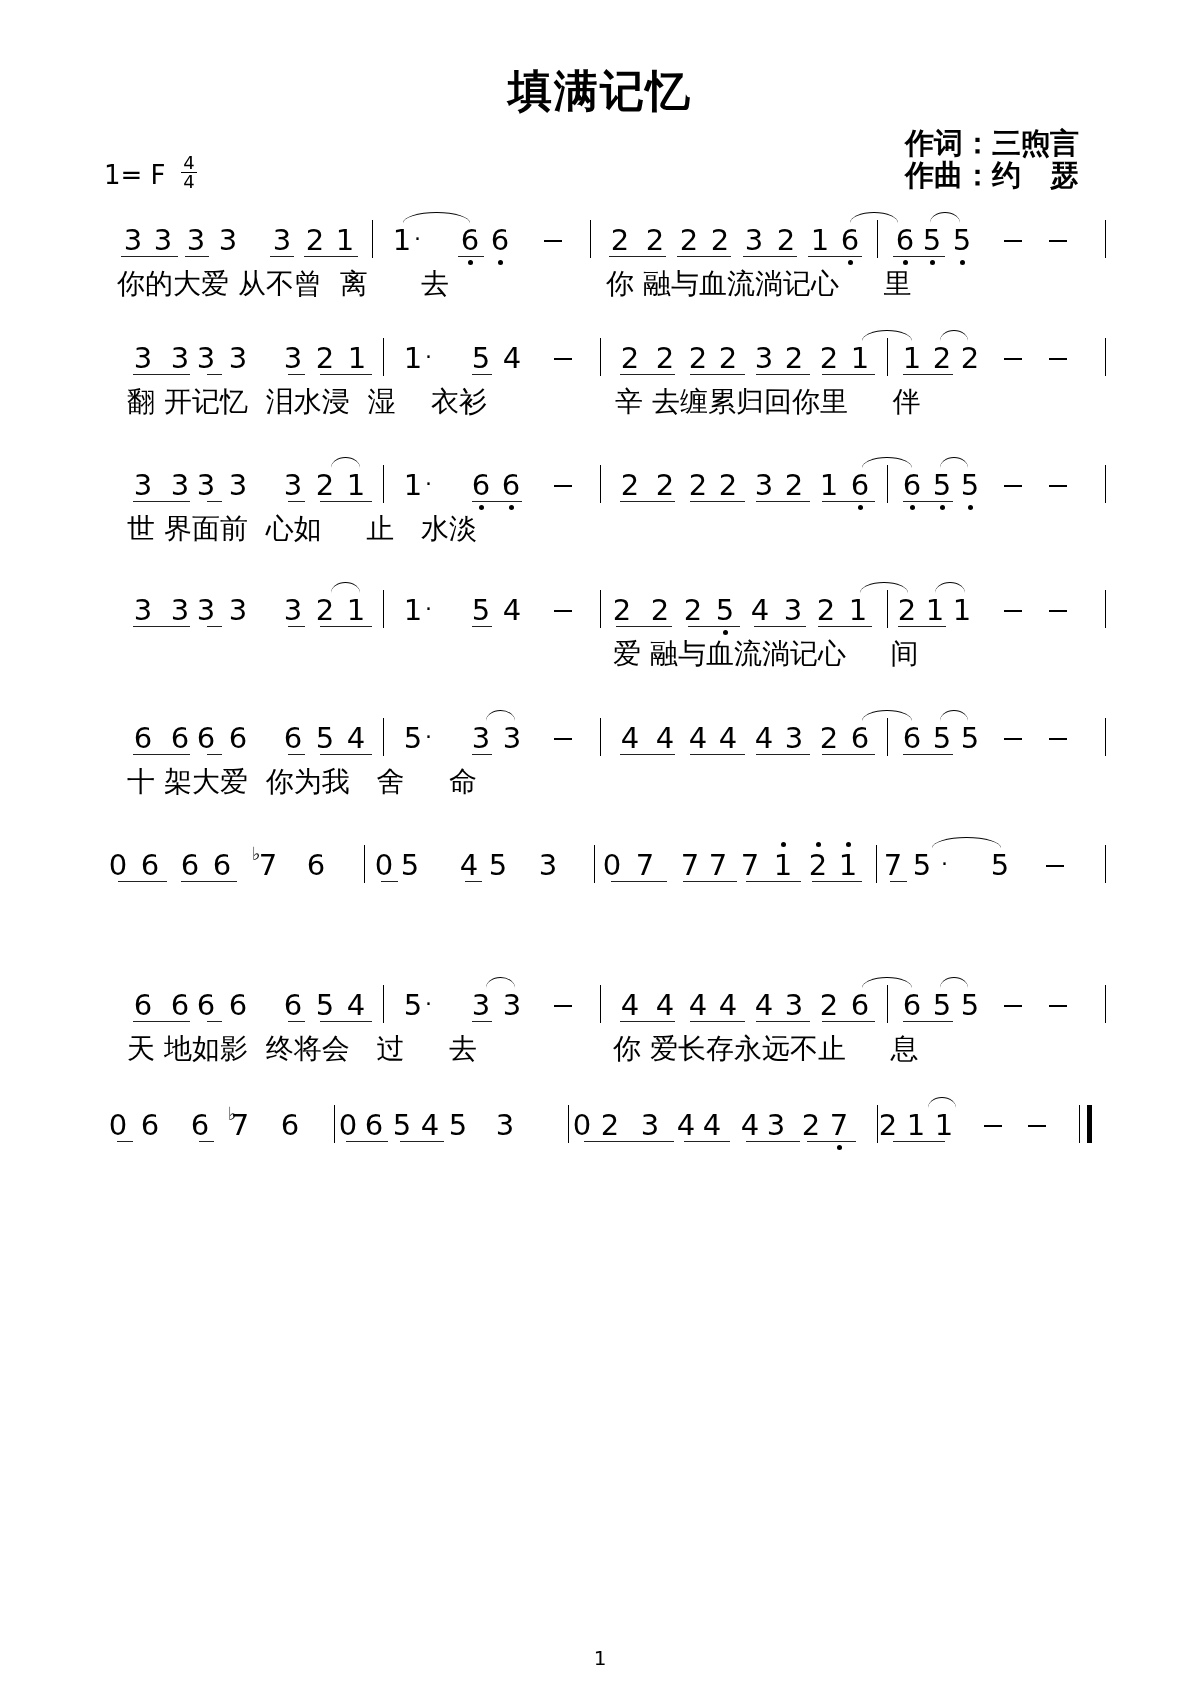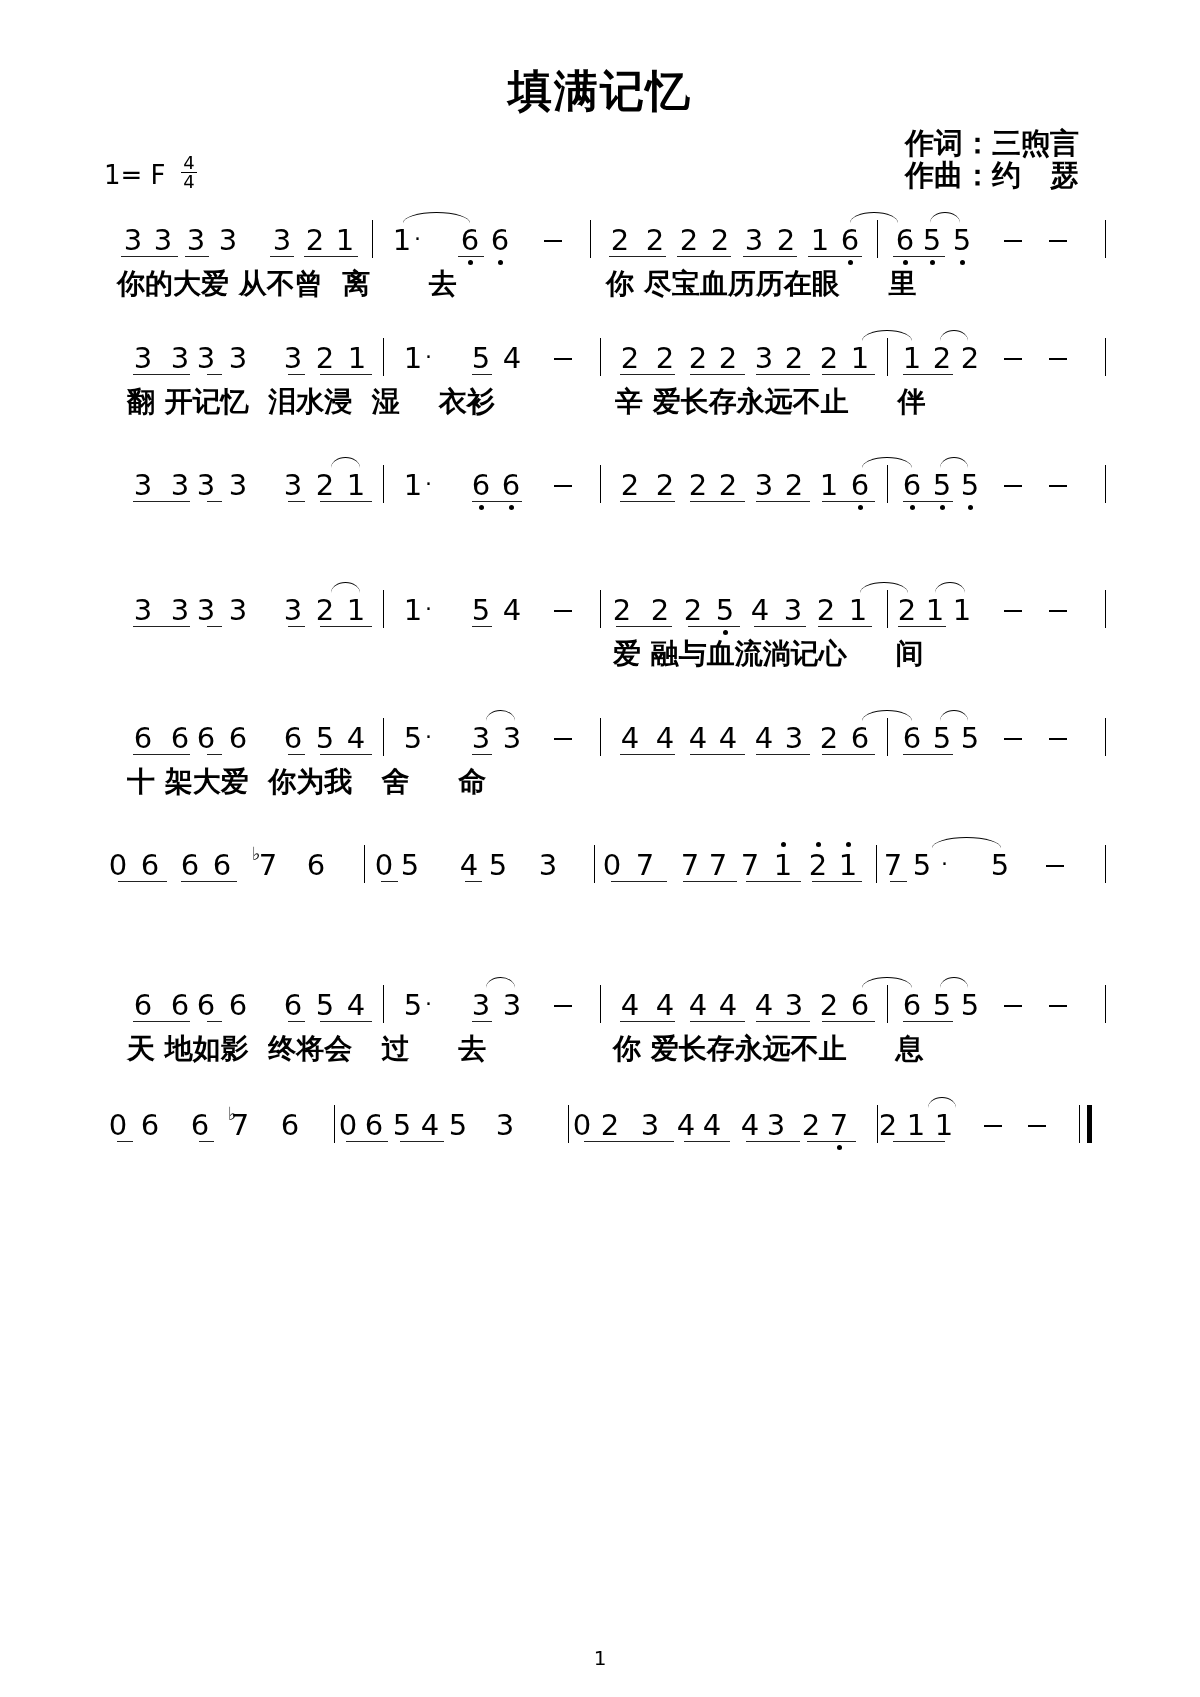--- a/index.html
+++ b/index.html
@@ -16,21 +16,21 @@
   .tok { position:absolute; font-size:29px; line-height:30px; width:20px; text-align:center; }
   .tok .dot-below { position:absolute; left:8px; bottom:-10px; width:5px; height:5px; border-radius:50%; background:#000; }
   .tok .dot-above { position:absolute; left:8px; top:-8px; width:5px; height:5px; border-radius:50%; background:#000; }
   .aug { position:absolute; font-size:22px; }
   .flat { position:absolute; font-size:18px; }
   .ul { position:absolute; height:0; border-top:1.6px solid #222; }
   .bl { position:absolute; width:0; border-left:1.6px solid #000; height:38px; }
   .endbar { position:absolute; width:5px; height:38px; background:#000; }
   .dash { position:absolute; width:18px; height:0; border-top:2px solid #000; }
   .slur { position:absolute; border-top:1.5px solid #000; border-radius:50% 50% 0 0 / 100% 100% 0 0; height:10px; }
-  .lyric { position:absolute; font-size:28px; font-weight:bold; white-space:pre; }
+  .lyric { position:absolute; font-size:28px; font-weight:normal; white-space:pre; }
   .pagenum { position:absolute; left:0; width:1200px; top:1646px; text-align:center; font-size:20px; }
 </style>
 </head>
 <body>
 
 <div class="title">填满记忆</div>
 <div class="credits">
   <div>作词：三煦言</div>
   <div>作曲：约　瑟</div>
 </div>
@@ -79,21 +79,21 @@
       <span class="ul" style="left: 458px; width: 26px; top: 56px;"></span>
       <span class="ul" style="left: 609px; width: 57px; top: 56px;"></span>
       <span class="ul" style="left: 677px; width: 54px; top: 56px;"></span>
       <span class="ul" style="left: 743px; width: 54px; top: 56px;"></span>
       <span class="ul" style="left: 808px; width: 54px; top: 56px;"></span>
       <span class="ul" style="left: 893px; width: 52px; top: 56px;"></span>
       <span class="slur" style="left: 403px; width: 67px; top: 12px;"></span>
       <span class="slur" style="left: 850px; width: 48px; top: 12px;"></span>
       <span class="slur" style="left: 930px; width: 30px; top: 12px;"></span>
       <span class="lyric" style="left: 117px; top: 65px;">你的大爱 从不曾  离      去</span>
-      <span class="lyric" style="left: 606px; top: 65px;">你 尽宝血历历在眼     里</span>
+      <span class="lyric" style="left: 606px; top: 65px;">你 融与血流淌记心     里</span>
     </div>
     <div class="row" style="top: 318px;">
       <span class="tok" style="left: 133px; top: 25px;">3</span>
       <span class="tok" style="left: 170px; top: 25px;">3</span>
       <span class="tok" style="left: 196px; top: 25px;">3</span>
       <span class="tok" style="left: 228px; top: 25px;">3</span>
       <span class="tok" style="left: 283px; top: 25px;">3</span>
       <span class="tok" style="left: 315px; top: 25px;">2</span>
       <span class="tok" style="left: 347px; top: 25px;">1</span>
       <span class="tok" style="left: 403px; top: 25px;">1</span>
@@ -124,21 +124,21 @@
       <span class="ul" style="left: 320px; width: 52px; top: 56px;"></span>
       <span class="ul" style="left: 472px; width: 20px; top: 56px;"></span>
       <span class="ul" style="left: 620px; width: 55px; top: 56px;"></span>
       <span class="ul" style="left: 690px; width: 55px; top: 56px;"></span>
       <span class="ul" style="left: 756px; width: 54px; top: 56px;"></span>
       <span class="ul" style="left: 822px; width: 53px; top: 56px;"></span>
       <span class="ul" style="left: 903px; width: 50px; top: 56px;"></span>
       <span class="slur" style="left: 862px; width: 50px; top: 12px;"></span>
       <span class="slur" style="left: 940px; width: 28px; top: 12px;"></span>
       <span class="lyric" style="left: 127px; top: 65px;">翻 开记忆  泪水浸  湿    衣衫</span>
-      <span class="lyric" style="left: 615px; top: 65px;">辛 爱长存永远不止     伴</span>
+      <span class="lyric" style="left: 615px; top: 65px;">辛 去缠累归回你里     伴</span>
     </div>
     <div class="row" style="top: 445px;">
       <span class="tok" style="left: 133px; top: 25px;">3</span>
       <span class="tok" style="left: 170px; top: 25px;">3</span>
       <span class="tok" style="left: 196px; top: 25px;">3</span>
       <span class="tok" style="left: 228px; top: 25px;">3</span>
       <span class="tok" style="left: 283px; top: 25px;">3</span>
       <span class="tok" style="left: 315px; top: 25px;">2</span>
       <span class="tok" style="left: 346px; top: 25px;">1</span>
       <span class="tok" style="left: 403px; top: 25px;">1</span>
@@ -169,20 +169,21 @@
       <span class="ul" style="left: 320px; width: 52px; top: 56px;"></span>
       <span class="ul" style="left: 472px; width: 50px; top: 56px;"></span>
       <span class="ul" style="left: 620px; width: 55px; top: 56px;"></span>
       <span class="ul" style="left: 690px; width: 55px; top: 56px;"></span>
       <span class="ul" style="left: 756px; width: 54px; top: 56px;"></span>
       <span class="ul" style="left: 822px; width: 53px; top: 56px;"></span>
       <span class="ul" style="left: 903px; width: 50px; top: 56px;"></span>
       <span class="slur" style="left: 331px; width: 29px; top: 12px;"></span>
       <span class="slur" style="left: 862px; width: 50px; top: 12px;"></span>
       <span class="slur" style="left: 940px; width: 28px; top: 12px;"></span>
+      <span class="lyric" style="left: 127px; top: 65px;">世 界面前  心如     止   水淡</span>
     </div>
     <div class="row" style="top: 570px;">
       <span class="tok" style="left: 133px; top: 25px;">3</span>
       <span class="tok" style="left: 170px; top: 25px;">3</span>
       <span class="tok" style="left: 196px; top: 25px;">3</span>
       <span class="tok" style="left: 228px; top: 25px;">3</span>
       <span class="tok" style="left: 283px; top: 25px;">3</span>
       <span class="tok" style="left: 315px; top: 25px;">2</span>
       <span class="tok" style="left: 346px; top: 25px;">1</span>
       <span class="tok" style="left: 403px; top: 25px;">1</span>

